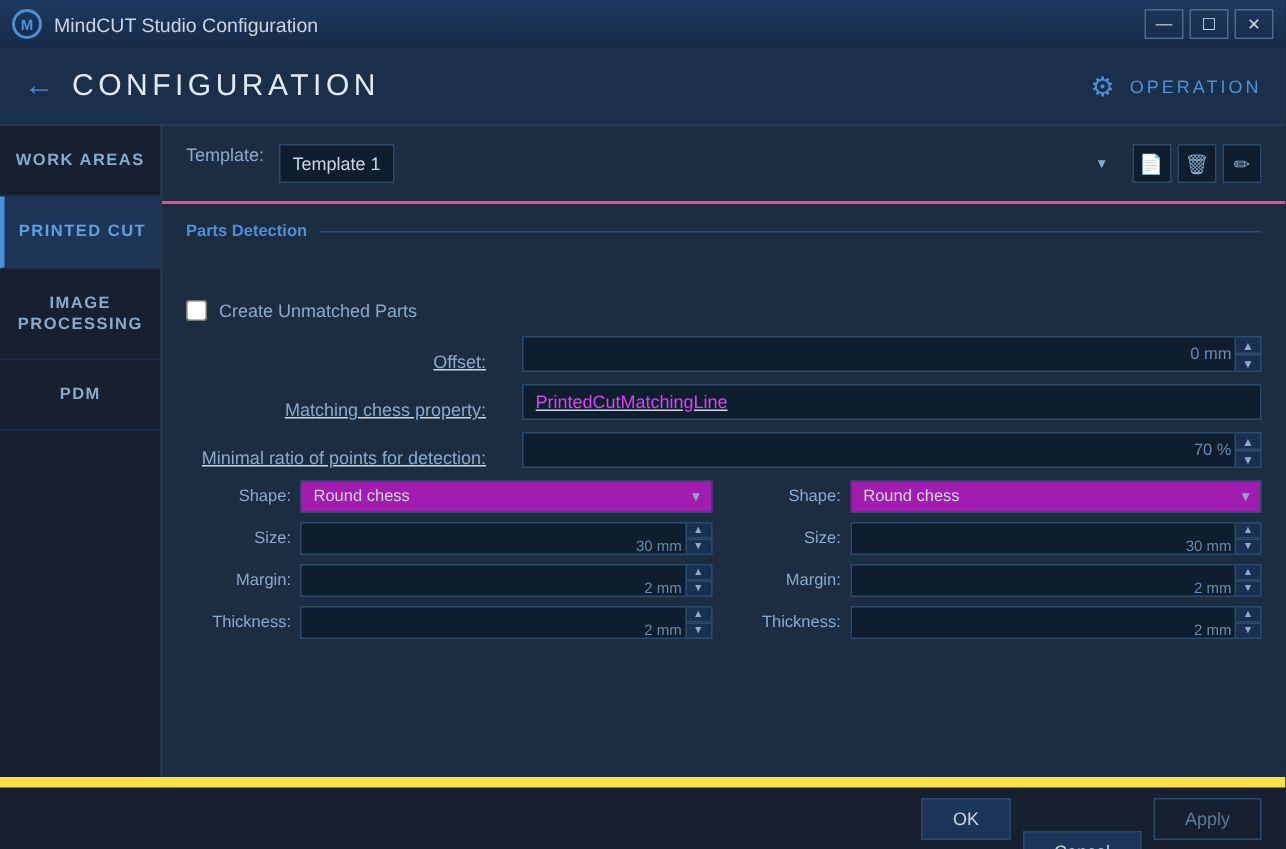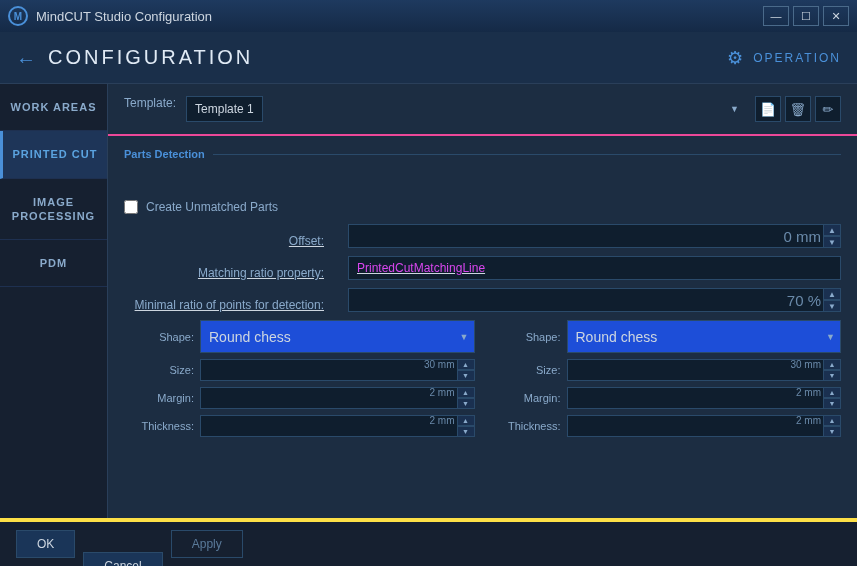--- a/index.html
+++ b/index.html
@@ -249,21 +249,21 @@
       font-size: 12px;
       height: 24px;
     }
     .field-input.text-input {
       padding-right: 8px;
     }
     .field-unit {
       position: absolute;
       right: 20px;
       color: #6a8aaa;
-      font-size: 15px;
+      font-size: 11px;
       pointer-events: none;
     }
     .spin-btns {
       position: absolute;
       right: 0;
       top: 0;
       bottom: 0;
       width: 18px;
       display: flex;
       flex-direction: column;
@@ -315,40 +315,40 @@
     }
     .col-field-label {
       color: #8aaacb;
       font-size: 11px;
       width: 70px;
       text-align: right;
     }
     .col-field-input-wrap {
       flex: 1;
       display: flex;
-      align-items: flex-start;
+      align-items: flex-end;
       position: relative;
     }
     .col-field-input {
       width: 100%;
       background: #0f1e2e;
       border: 1px solid #2a4a6a;
       color: #cdd6e0;
       padding: 3px 40px 3px 8px;
       font-size: 11px;
       height: 22px;
     }
     .col-field-select {
       width: 100%;
-      background: #1d4ed8;
+      background: #a21caf;
       border: 1px solid #2a4a6a;
       color: #cdd6e0;
       padding: 3px 8px;
-      font-size: 14px;
-      height: 33px;
+      font-size: 11px;
+      height: 22px;
       appearance: none;
       cursor: pointer;
     }
     .col-field-unit {
       position: absolute;
       right: 20px;
       color: #6a8aaa;
       font-size: 10px;
       pointer-events: none;
     }
@@ -385,24 +385,24 @@
       font-size: 9px;
       pointer-events: none;
     }
 
     
     .footer {
       background: #162030;
       height: 48px;
       display: flex;
       align-items: center;
-      justify-content: flex-start;
+      justify-content: flex-end;
       padding: 0 16px;
       gap: 8px;
-      border-top: 4px solid #fde047;
+      border-top: 7px solid #fde047;
     }
     .footer-btn {
       padding: 6px 20px;
       font-size: 12px;
       cursor: pointer;
       border: 1px solid #2a4a6a;
     }
     .footer-btn.ok {
       background: #1a3558;
       color: #cdd6e0;
@@ -504,21 +504,21 @@
           <input class="field-input" type="text" value="" style="">
           <span class="field-unit">0 mm</span>
           <div class="spin-btns">
             <button class="spin-btn">▲</button>
             <button class="spin-btn">▼</button>
           </div>
         </div>
       </div>
 
       <div class="field-row">
-        <span class="field-label">Matching ratio property:</span>
+        <span class="field-label">Matching chess property:</span>
         <div class="field-input-wrap">
           <input class="field-input text-input" type="text" value="PrintedCutMatchingLine" style="">
         </div>
       </div>
 
       <div class="field-row">
         <span class="field-label">Minimal ratio of points for detection:</span>
         <div class="field-input-wrap">
           <input class="field-input" type="text" value="" style="">
           <span class="field-unit">70 %</span>

